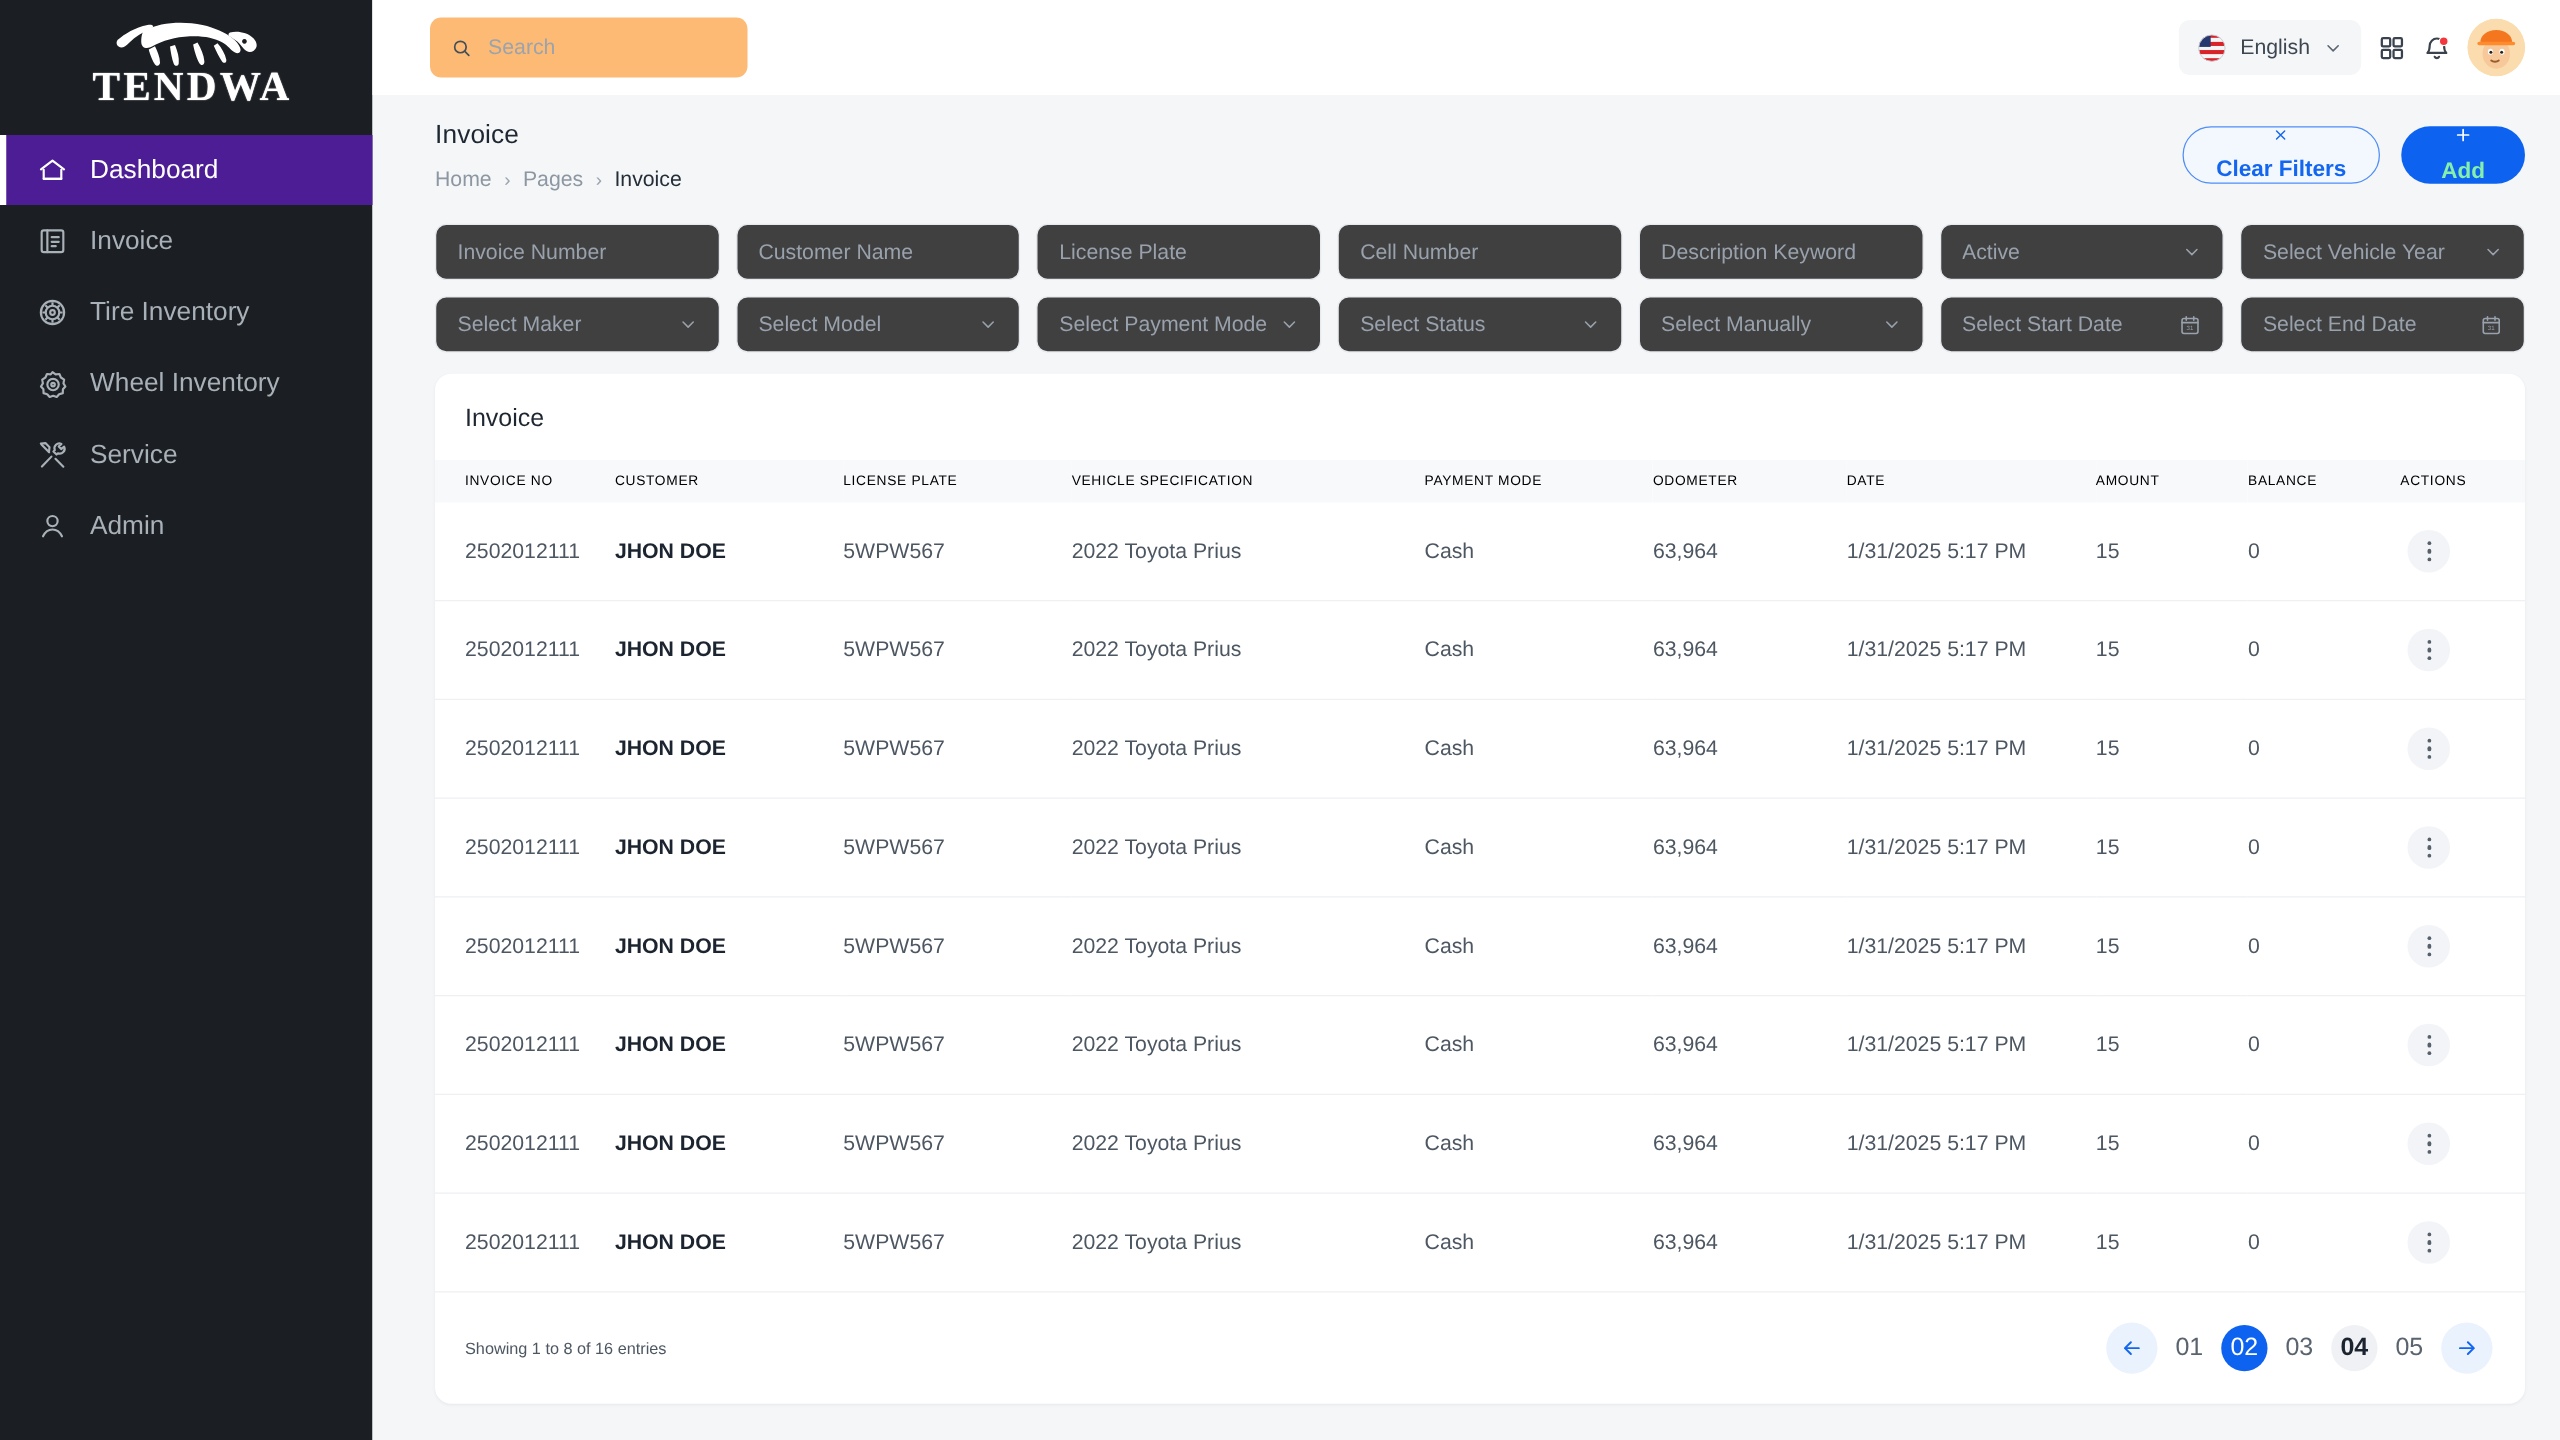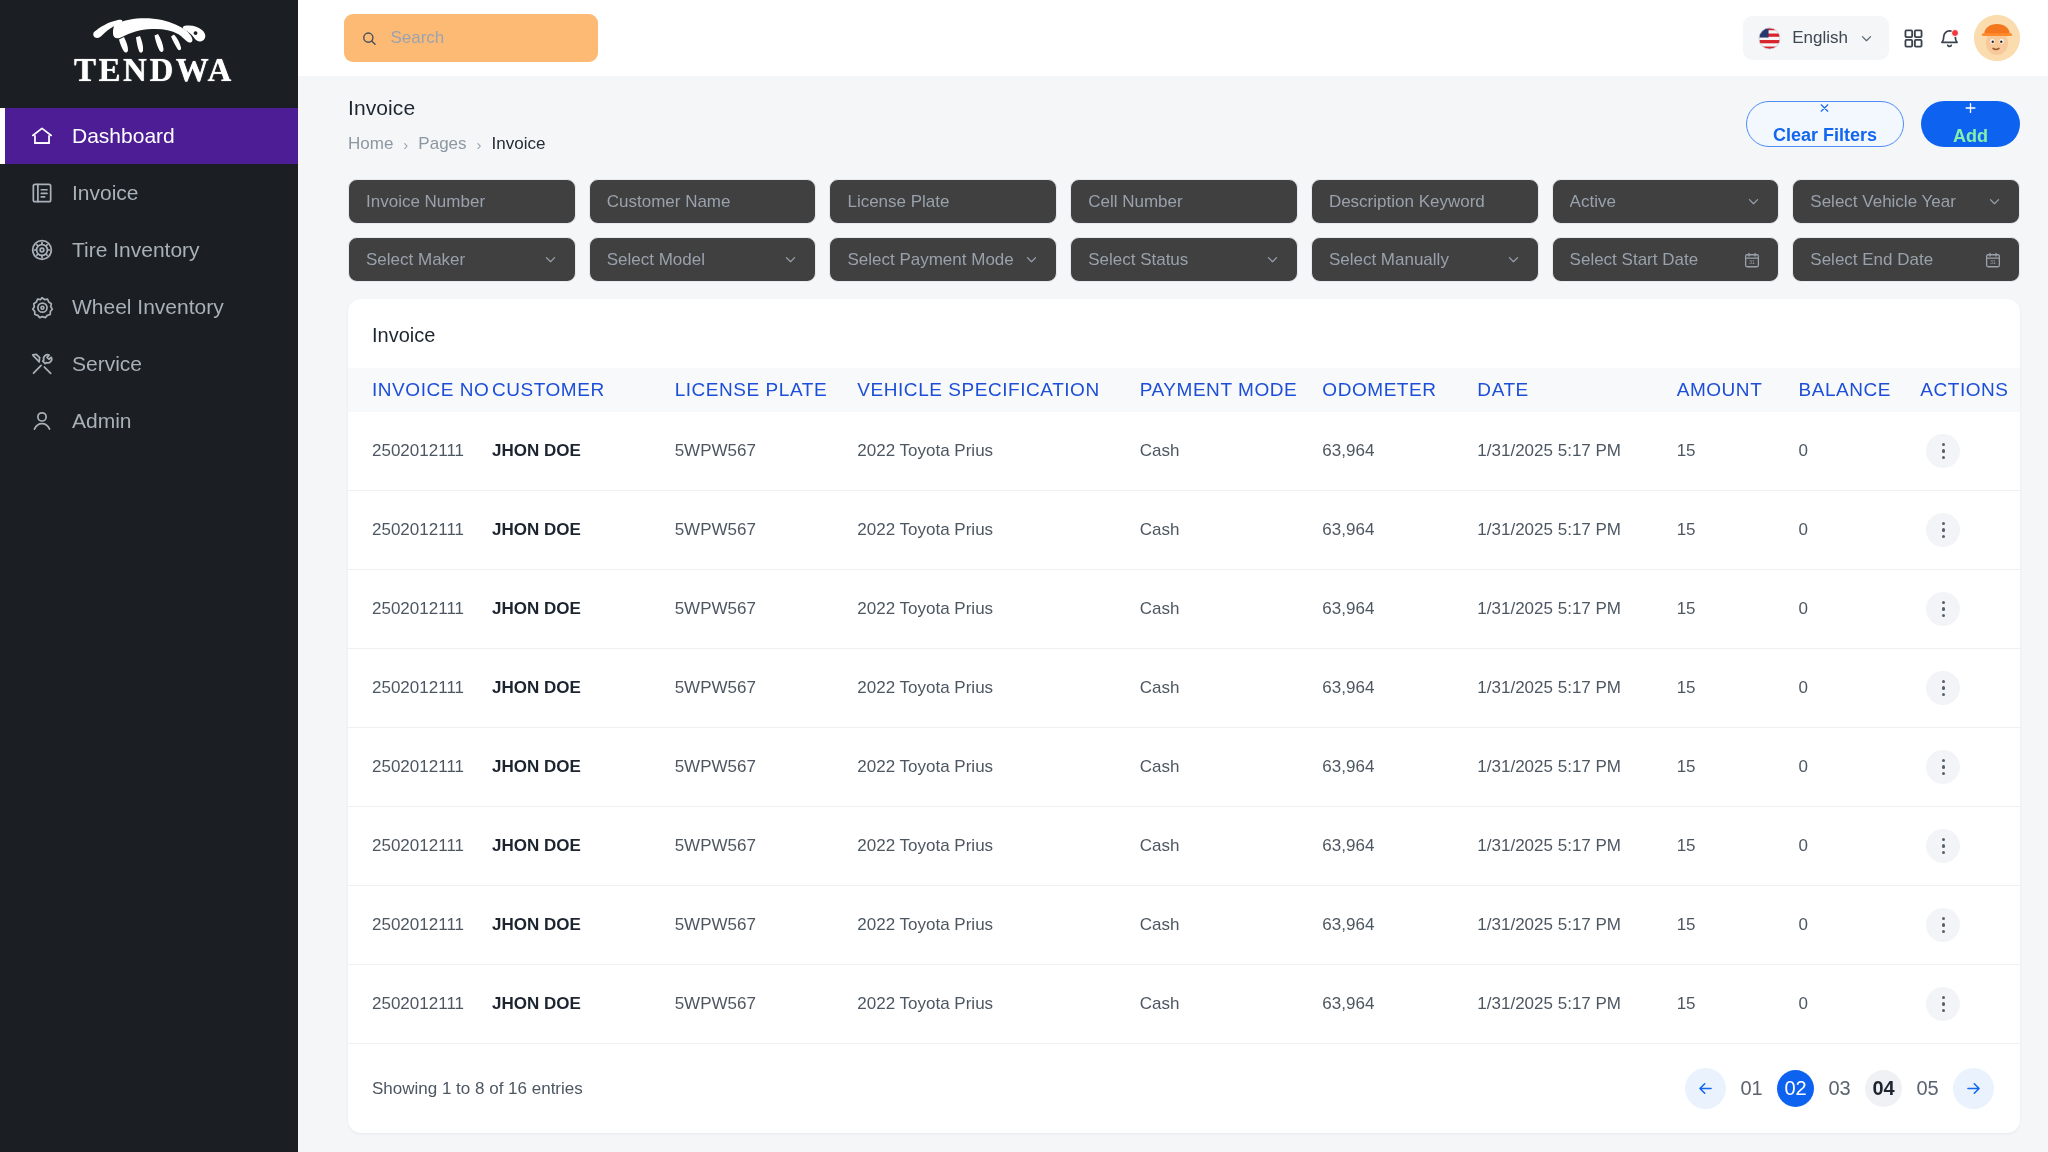--- a/index.html
+++ b/index.html
@@ -115,21 +115,21 @@
   
   .card {
     margin-top: 17px; background: #ffffff; border-radius: 13px;
     box-shadow: 0 1px 3px rgba(16,24,40,.06);
     display: flex; flex-direction: column;
   }
   .card-title { font-size: 20px; color: #1e2731; font-weight: 500; padding: 25px 24px 21px 24px; }
   table { width: 100%; border-collapse: collapse; }
   thead tr { background: #f8f9fb; }
   th {
-    text-align: left; font-size: 19px; font-weight: normal; color: #1d4ed8;
+    text-align: left; font-size: 11px; font-weight: normal; color: #000000;
     letter-spacing: .55px; padding: 11px 0 11px 0; text-transform: uppercase;
   }
   th:first-child, td:first-child { padding-left: 24px; }
   td {
     font-size: 17px; color: #4d5762; padding: 22px 0;
     border-bottom: 1px solid #eef0f3;
   }
   td.customer { color: #1b242f; font-weight: bold; }
   tbody tr:last-child td { border-bottom: 1px solid #eef0f3; }
   .col-inv { width: 130px; }
@@ -147,21 +147,21 @@
     display: flex; align-items: center; justify-content: center; gap: 3px;
     flex-direction: column; cursor: pointer; margin-left: 6px;
   }
   .kebab i { width: 3.4px; height: 3.4px; border-radius: 50%; background: #56606b; display: block; }
 
   
   .card-foot {
     display: flex; align-items: center; justify-content: space-between;
     padding: 24px 26px 24px 24px;
   }
-  .entries { font-size: 17px; color: #4d5762; }
+  .entries { font-size: 13px; color: #4d5762; }
   .pager { display: flex; align-items: center; gap: 7px; }
   .pg {
     min-width: 37px; height: 37px; border-radius: 50%; display: flex;
     align-items: center; justify-content: center; font-size: 20px;
     color: #5a646f; cursor: pointer; padding: 0 6px;
   }
   .pg.active { background: #0d63ef; color: #fff; font-weight: 500; }
   .pg.hover { background: #f0f1f4; color: #1b242f; font-weight: bold; }
   .pg-arrow {
     width: 41px; height: 41px; border-radius: 50%; background: #eaf2fe;

